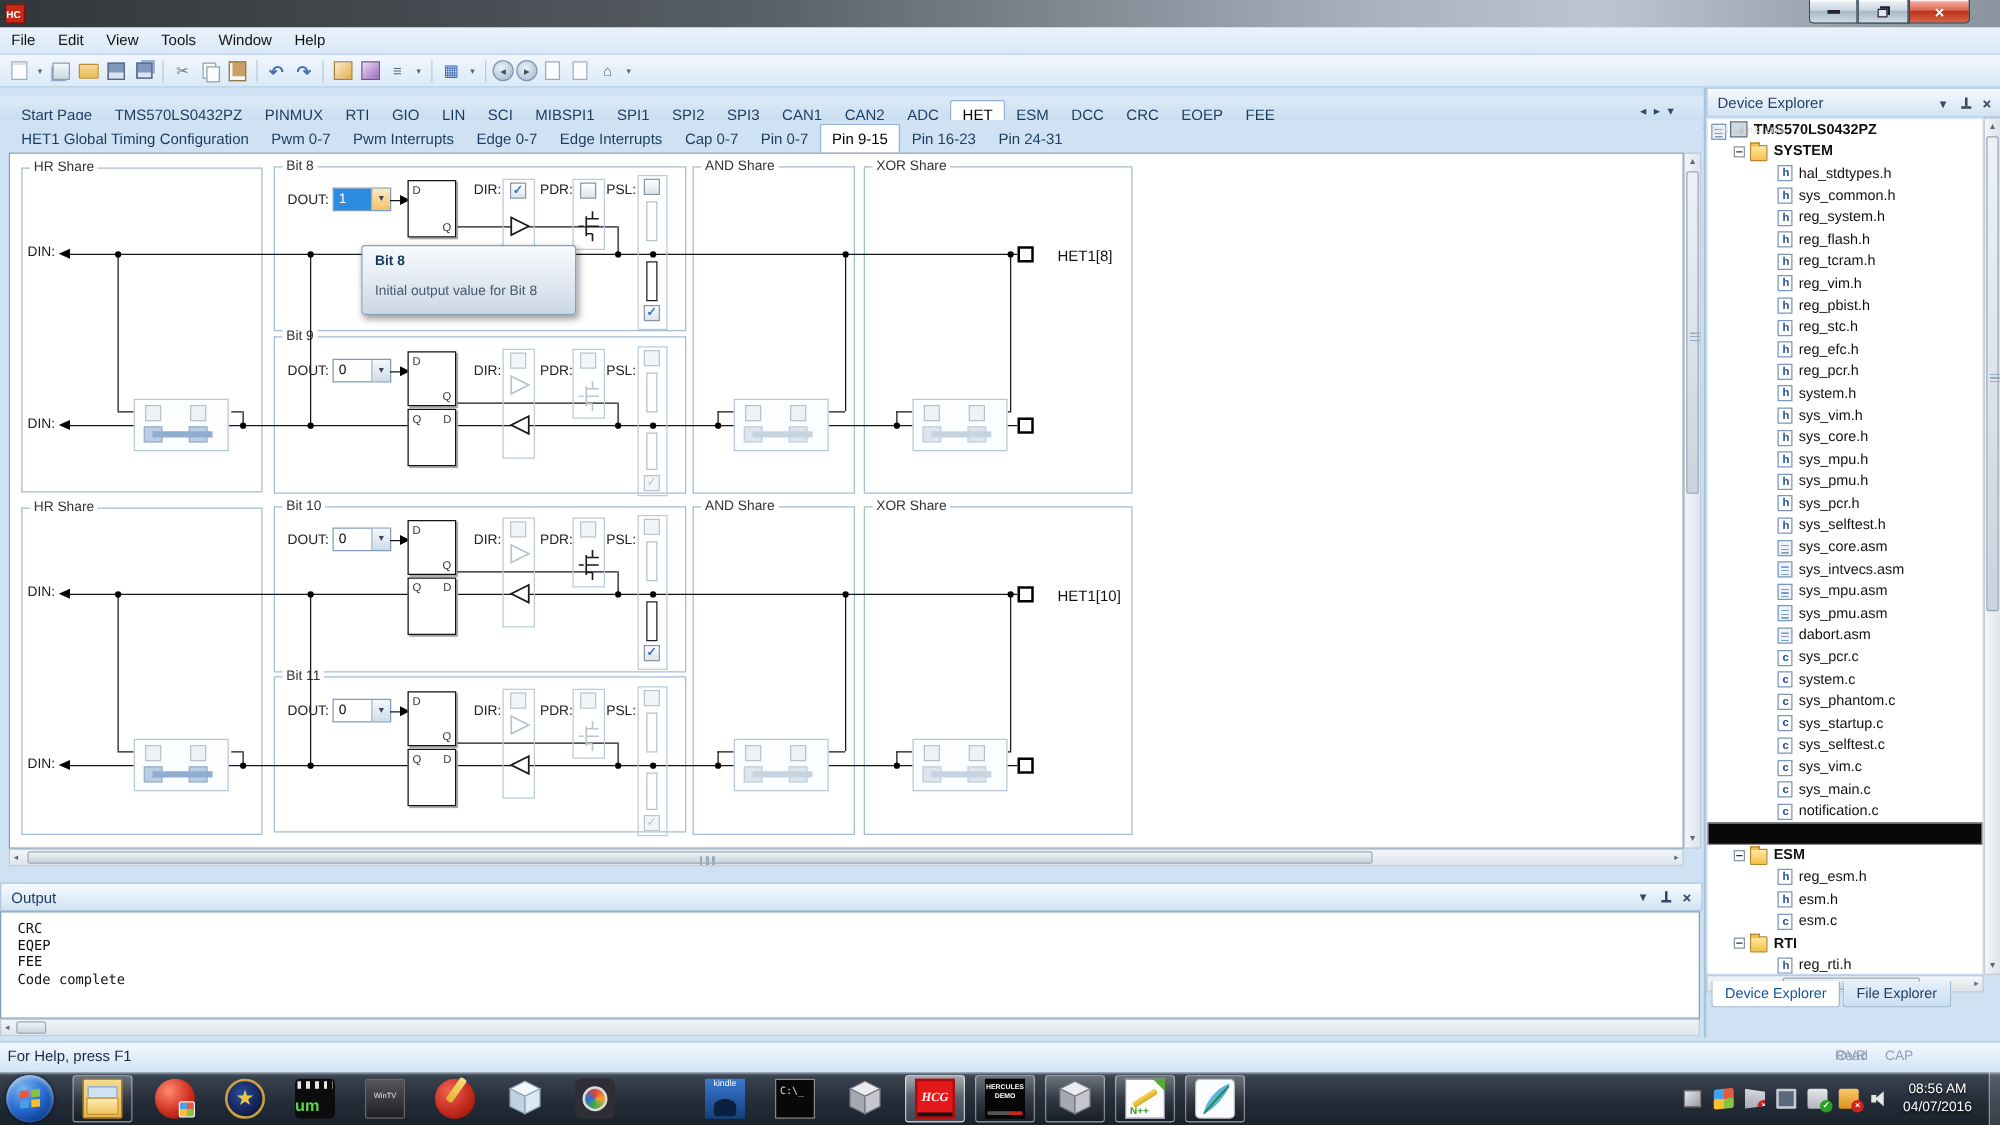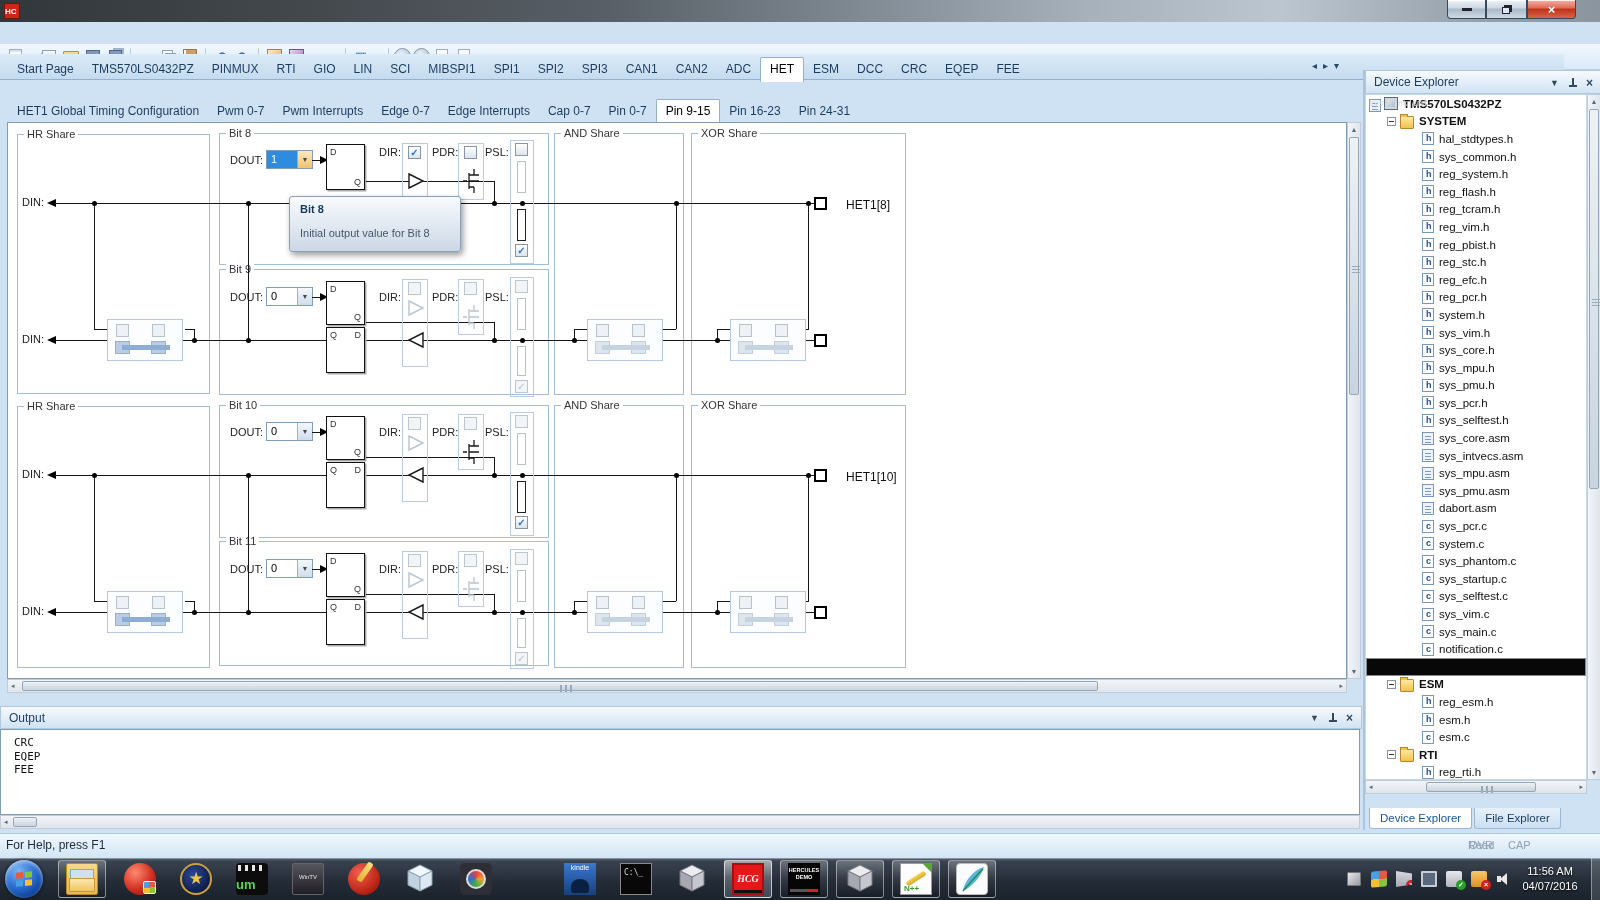--- a/index.html
+++ b/index.html
@@ -35,21 +35,21 @@
 .ti-saveall::before{content:"";width:11px;height:11px;background:#7890b8;border:1px solid #48587a;box-shadow:3px -3px 0 -1px #9ab0cc,inset 0 -4px 0 #dce4ee}
 .ti-copy::before{content:"";position:absolute;left:4px;top:3px;width:9px;height:11px;background:#fff;border:1px solid #8898a8}
 .ti-copy::after{content:"";position:absolute;left:7px;top:6px;width:9px;height:11px;background:#fff;border:1px solid #8898a8}
 .ti-paste::before{content:"";width:12px;height:14px;background:#c89858;border:1px solid #907038;box-shadow:inset 2px -3px 0 #fafafa}
 .ti-tool1::before{content:"";width:13px;height:13px;background:linear-gradient(135deg,#fdeecb,#e8a838);border:1px solid #a87828}
 .ti-tool2::before{content:"";width:13px;height:13px;background:linear-gradient(135deg,#ecdcf4,#9858b8);border:1px solid #684078}
 .ti-page::before{content:"";width:10px;height:13px;background:#fff;border:1px solid #98a8b8}
 .ti-nav{width:17px;height:17px;border-radius:50%;background:radial-gradient(circle at 40% 35%,#eef4fa,#9ab2c8);border:1px solid #7890a8}
 .ti-nav i{color:#345;font-size:9px}
 
-.tabstrip{position:absolute;left:0;top:54px;width:1564px;height:26px;background:linear-gradient(#dcebf8,#c4dbef);border-bottom:1px solid #93b2cf}
+.tabstrip{position:absolute;left:0;top:77px;width:1564px;height:26px;background:linear-gradient(#dcebf8,#c4dbef);border-bottom:1px solid #93b2cf}
 .tabsflow{position:absolute;left:8px;top:3px;white-space:nowrap}
 .tab{display:inline-block;padding:4px 9px 4px;font-size:12px;color:#1c3c5e}
 .tab.active{background:#fff;border:1px solid #93b2cf;border-bottom:none;border-radius:2px 2px 0 0;color:#000;padding:4px 9px 6px}
 .tnavs{position:absolute;left:1312px;top:6px;font-size:10px;color:#2a4a6a;letter-spacing:6px}
 
 .subtabs{position:absolute;left:0;top:96px;width:1362px;height:26px;background:#cfe2f4}
 .subflow{position:absolute;left:8px;top:3px;white-space:nowrap}
 
 .diagram{position:absolute;left:7px;top:122px;width:1340px;height:557px;background:#fff;border:1px solid #7f9db9}
 .gbox{position:absolute;border:1px solid #a3bdd4}
@@ -195,20 +195,23 @@
         </div>
       <div class="wb wb-rest">
           <span class="g-rest"></span>
         </div>
       <div class="wb wb-close">
           <span>×</span>
         </div>
     </div>
   </div>
 
+  <div class="menubar">
+    
+  <span class="menuitem">File</span><span class="menuitem">Edit</span><span class="menuitem">View</span><span class="menuitem">Tools</span><span class="menuitem">Window</span><span class="menuitem">Help</span></div>
 
   <div class="toolbar">
 
   <span class="tbicon ti-new">
         <i></i>
       </span>
       <span class="tbicon ti-chev">
         <i>▾</i>
       </span>
       <span class="tbicon ti-newproj">
@@ -626,20 +629,21 @@
         <span class="dv">▼</span>
         <span class="pinic"></span>
         <span class="xv">×</span>
       </span>
     </div>
     <div class="ocontent">
 
     <div class="oline">CRC</div>
         <div class="oline">EQEP</div>
         <div class="oline">FEE</div>
+        <div class="oline">Code complete</div>
       </div>
     <div class="sbh" style="left:0;top:109px;width:1360px;height:14px">
       <span style="position:absolute;left:3px;top:2px;font-size:7px;color:#5a6a7a">◂</span>
       <div class="sbthumb" style="left:12px;top:1px;width:24px;height:10px"></div>
     </div>
   </div>
 
   <div class="devpanel">
     <div class="phead" style="left:0;top:0;width:237px;height:24px">
       <span>Device Explorer</span>
@@ -850,21 +854,21 @@
     <div class="sbh" style="left:222px;top:24px;width:14px;height:686px;background:linear-gradient(90deg,#f2f5f8,#dfe5ec)">
       <span class="sbarrow" style="top:3px;left:0">▲</span>
       <div class="sbthumb gripv" style="left:1px;top:14px;width:10px;height:380px"></div>
       <span class="sbarrow" style="bottom:3px;left:0">▼</span>
     </div>
     <div class="sbh" style="left:0;top:710px;width:222px;height:14px">
       <span style="position:absolute;left:3px;top:2px;font-size:7px;color:#5a6a7a">◂</span>
       <div class="sbthumb griph" style="left:60px;top:1px;width:110px;height:10px"></div>
       <span style="position:absolute;right:3px;top:2px;font-size:7px;color:#5a6a7a">▸</span>
     </div>
-    <div style="position:absolute;left:4px;top:738px;white-space:nowrap">
+    <div style="position:absolute;left:4px;top:715px;white-space:nowrap">
       
     <span class="ptab active">Device Explorer</span><span class="ptab ">File Explorer</span></div>
   </div>
 
   <div class="statusbar">
     <span style="position:absolute;left:6px;top:4px">For Help, press F1</span>
     <span class="sind" style="left:1468px">Read</span>
     <span class="sind" style="left:1508px">CAP</span>
     <span class="sind" style="left:1469px">OVR</span>
   </div>
@@ -970,19 +974,19 @@
       <span class="trico tr-mon"></span>
       <span class="trico tr-usb">
           <span class="badge bg-grn">✓</span>
         </span>
       <span class="trico tr-orange">
           <span class="badge bg-red">×</span>
         </span>
       <span class="trico tr-spk"></span>
     </div>
     <div class="clock">
-      <div>11:56 AM</div>
+      <div>08:56 AM</div>
       <div>04/07/2016</div>
     </div>
     <div class="showdesk"></div>
   </div>
 
 </div>
 
 </body></html>

